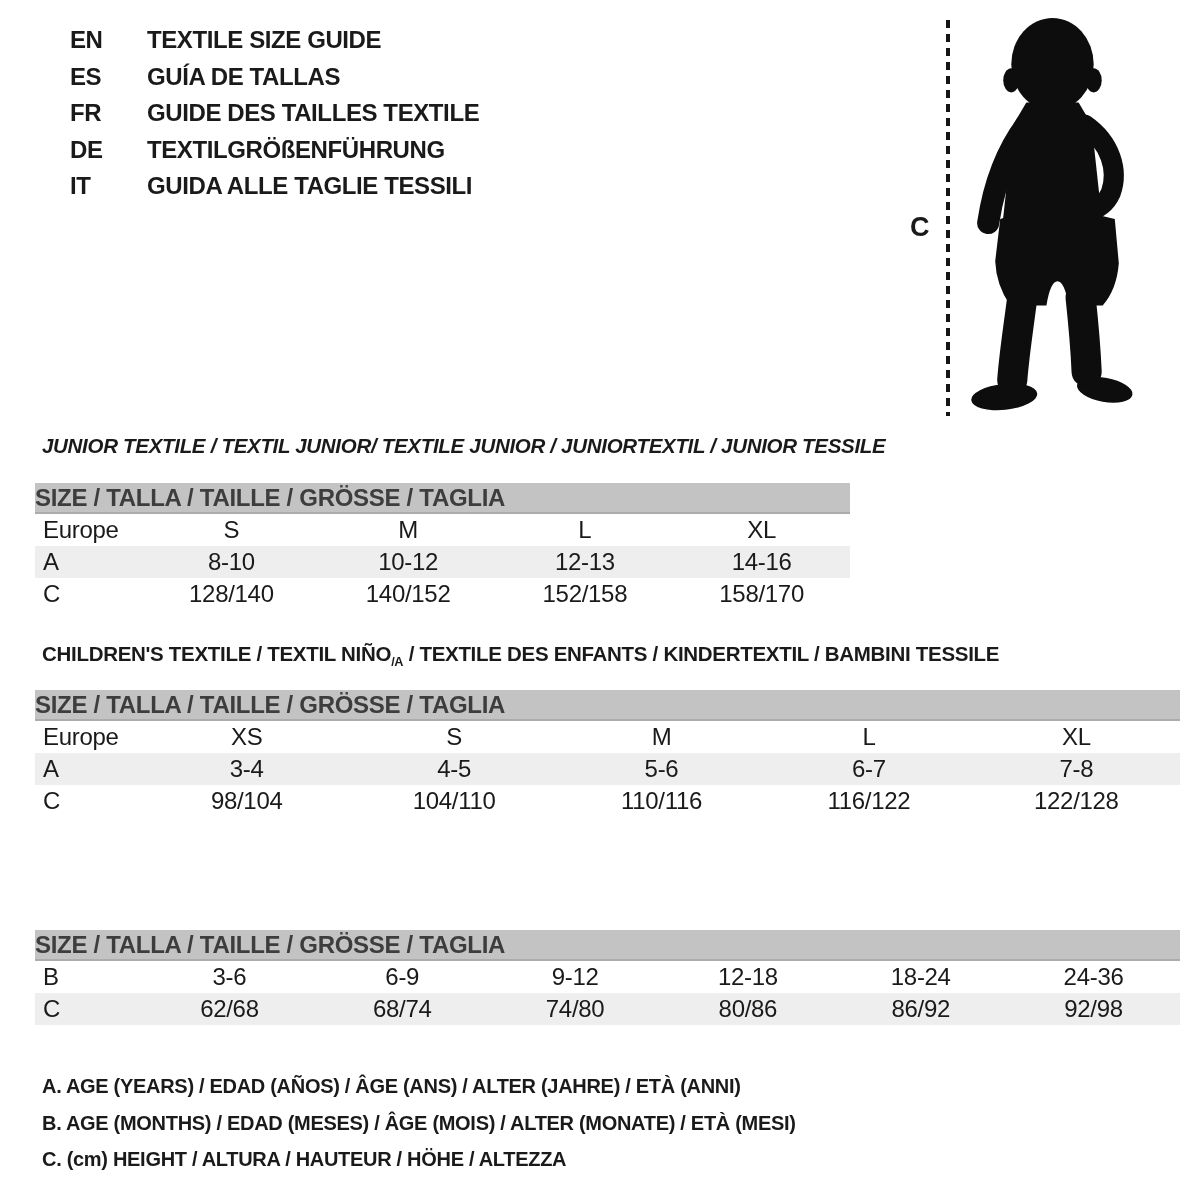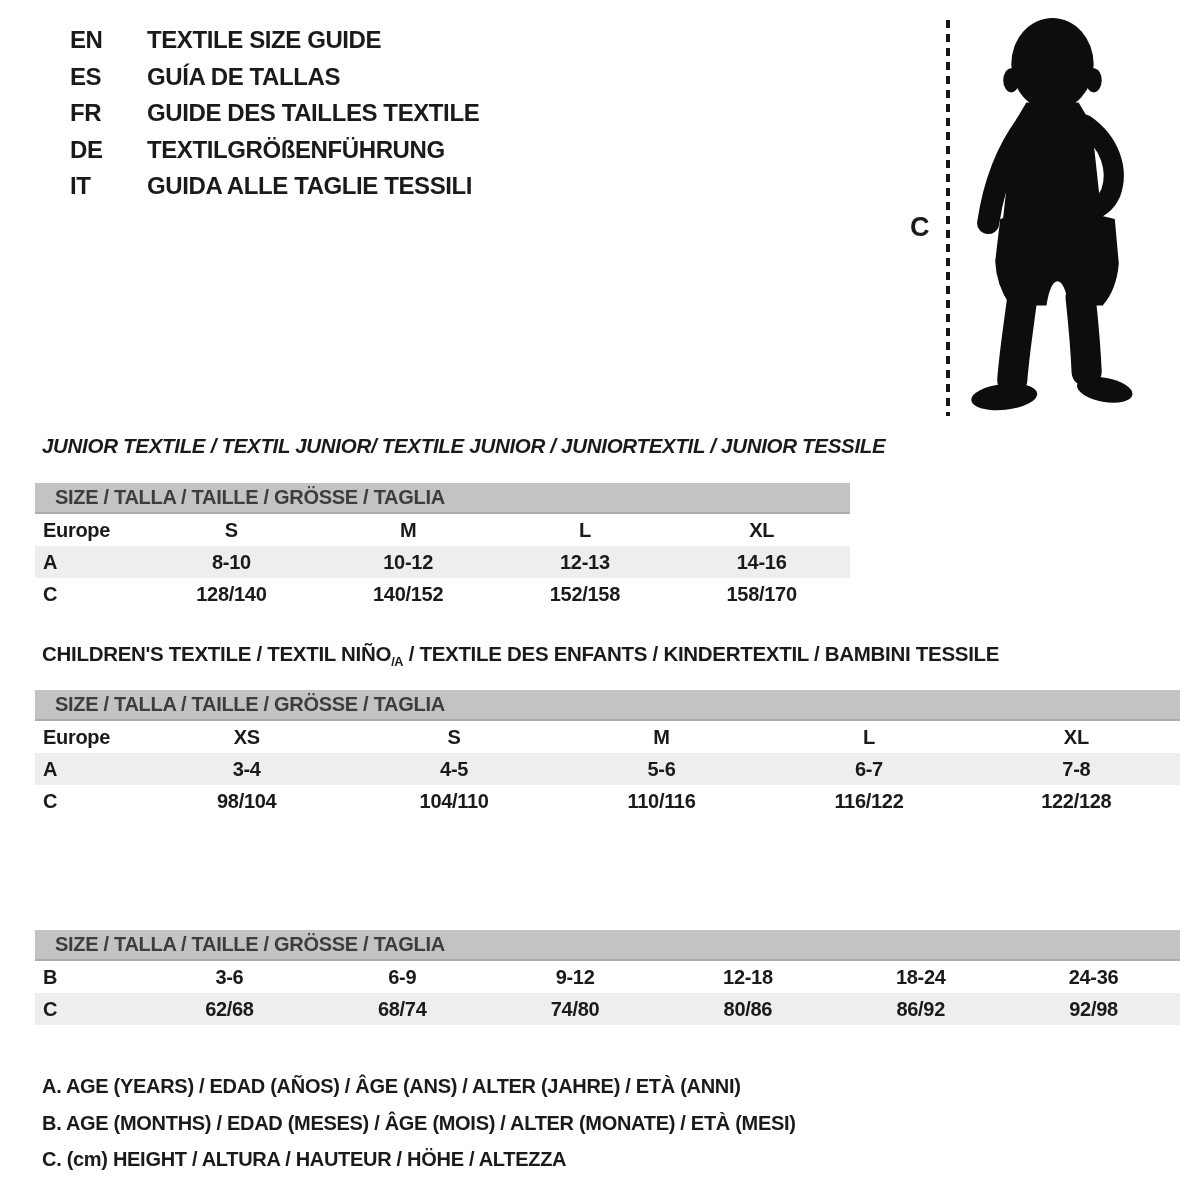--- a/index.html
+++ b/index.html
@@ -41,27 +41,27 @@
 
   
   .stable { position:absolute; left:35px; }
   #table-junior   { top:483px; width:815px;  }
   #table-children { top:690px; width:1145px; }
   #table-babies   { top:930px; width:1145px; }
 
   .size-bar {
     box-sizing:border-box; height:31px;
     background:#c3c3c3; border-bottom:2px solid #acacac;
-    display:flex; align-items:center; padding-left:20px;
-    font-size:20px; font-weight:bold; letter-spacing:-0.3px; color:#3d3d3d;
+    display:flex; align-items:center; padding-left:0;
+    font-size:24px; font-weight:bold; letter-spacing:-0.3px; color:#3d3d3d;
   }
   .trow { display:flex; height:32px; align-items:center; background:#ffffff; }
   .trow.shaded { background:#eeeeee; }
   .cell {
-    flex:1; text-align:center; font-size:20px; font-weight:bold;
+    flex:1; text-align:center; font-size:24px; font-weight:normal;
     letter-spacing:-0.3px; white-space:nowrap;
   }
   .cell.label { flex:0 0 100px; text-align:left; padding-left:8px; }
 
   
   .legend { position:absolute; left:42px; top:1068px; }
   .legend-line {
     font-size:20px; font-weight:bold; letter-spacing:-0.3px;
     line-height:36.5px; white-space:nowrap;
   }

